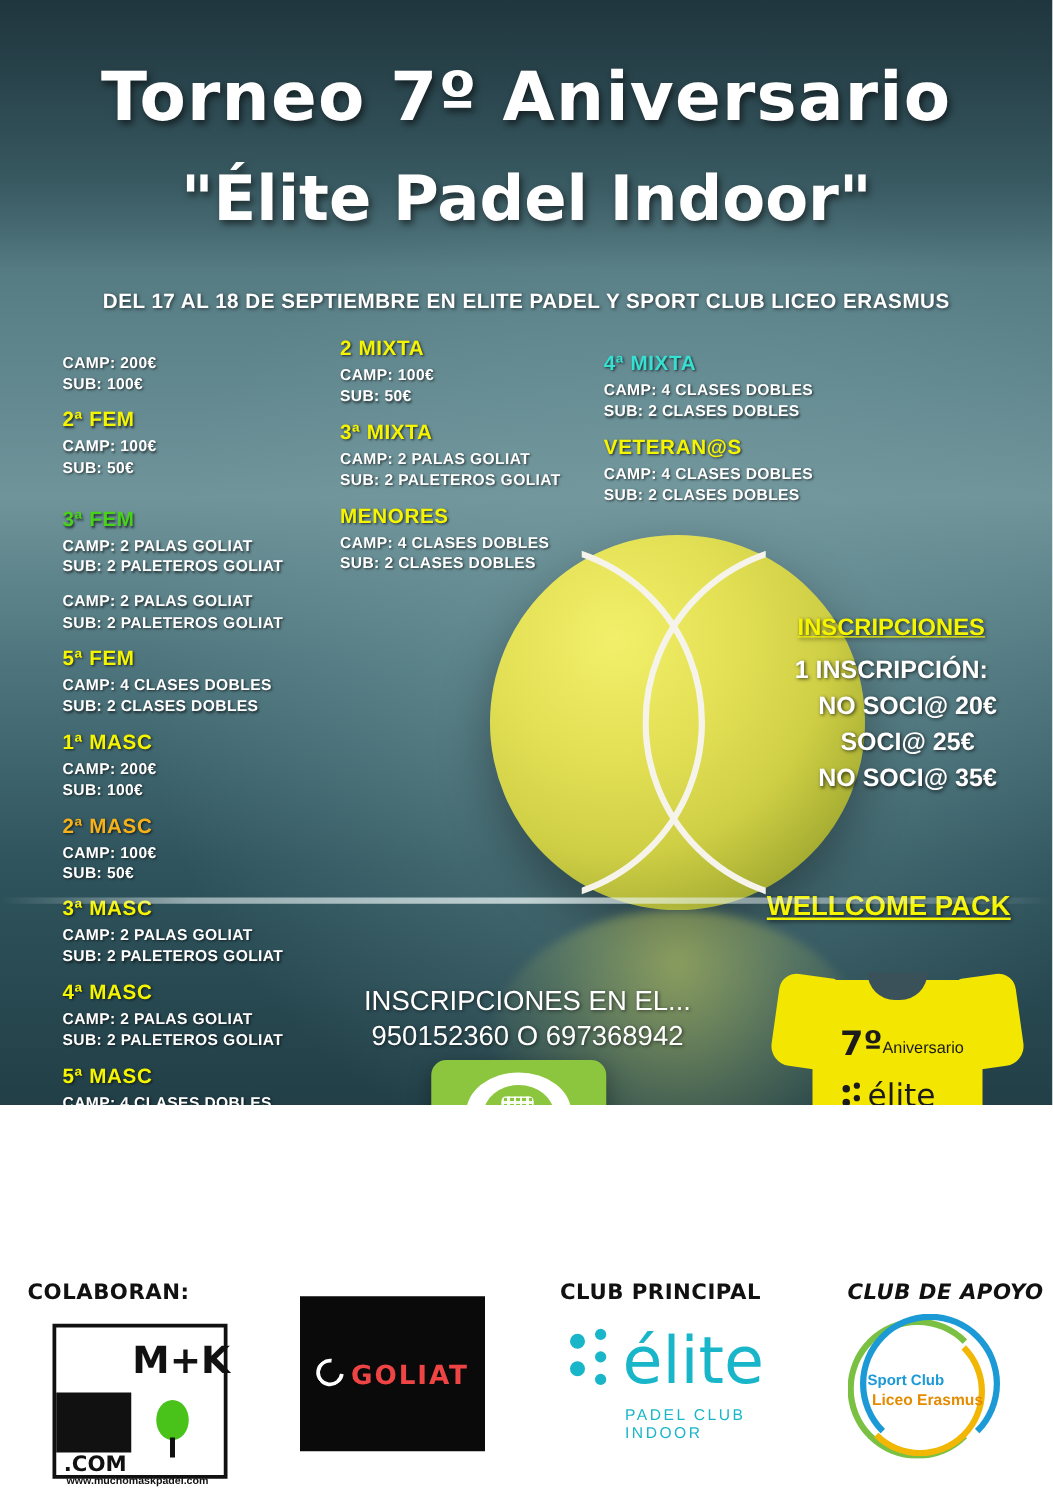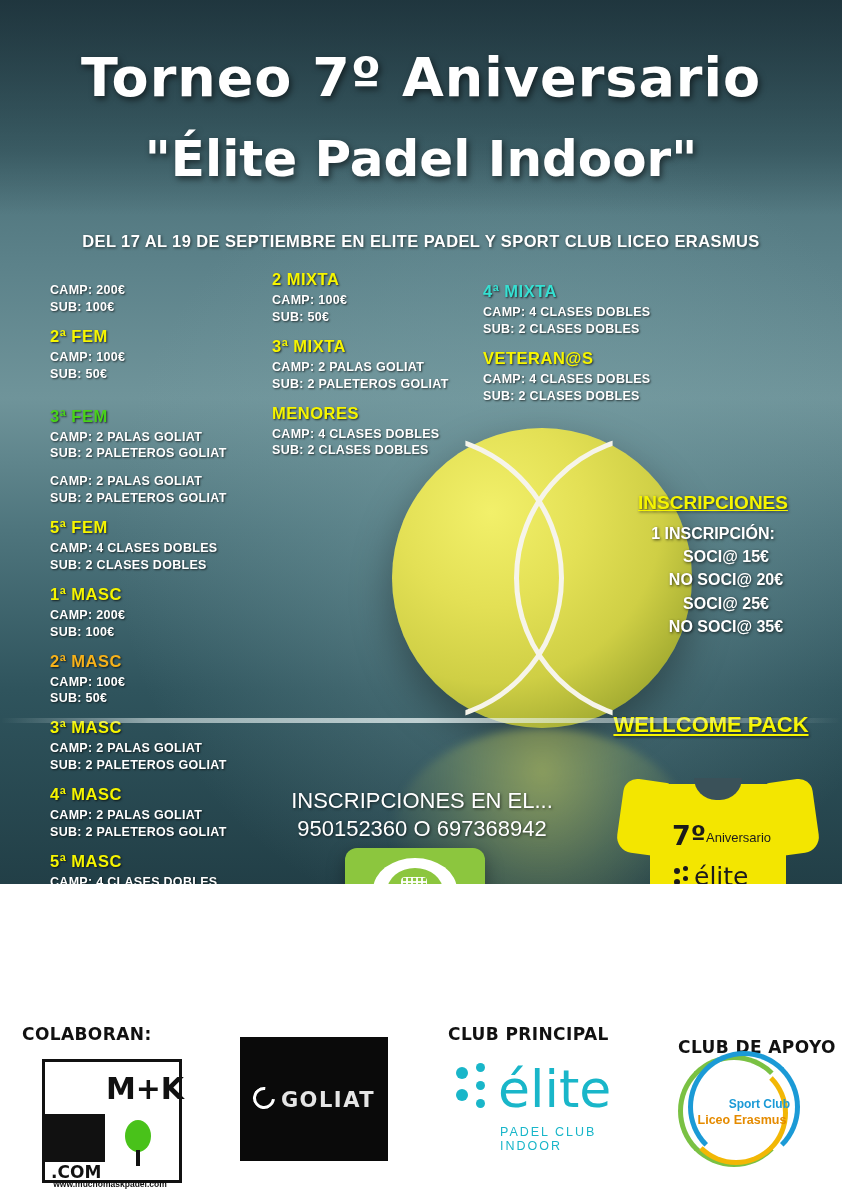--- a/index.html
+++ b/index.html
@@ -135,21 +135,21 @@
     position: absolute; left: 600px; top: 492px; width: 226px;
     text-align: center;
   }
   .inscrip-title {
     font-size: 19px; font-weight: bold; color: #f6f500;
     text-decoration: underline;
     text-shadow: 1px 1px 3px rgba(0,0,0,0.7);
     margin-bottom: 8px;
   }
   .inscrip-line {
-    font-size: 16px; font-weight: bold; color: #ffffff;
+    font-size: 20px; font-weight: bold; color: #ffffff;
     line-height: 1.45;
     text-shadow: 1px 1px 3px rgba(0,0,0,0.7);
   }
   .inscrip-line.indent { padding-left: 26px; }
 
   
   .wpack-title {
     position: absolute; left: 590px; top: 712px; width: 242px;
     text-align: center;
     font-size: 22px; font-weight: bold; color: #f6f500;
@@ -260,21 +260,21 @@
     position: absolute; left: 0; top: 1007px; width: 842px; height: 184px;
     background: #ffffff;
   }
   .foot-head {
     position: absolute;
     font-weight: bold; color: #111111; font-size: 17px; letter-spacing: 0.4px;
     font-family: "DejaVu Sans", sans-serif;
   }
   .foot-head.h1 { left: 22px; top: 17px; }
   .foot-head.h2 { left: 448px; top: 17px; }
-  .foot-head.h3 { left: 678px; top: 30px; }
+  .foot-head.h3 { left: 678px; top: 17px; font-style: italic; }
 
   
   .mk {
     position: absolute; left: 42px; top: 52px; width: 134px; height: 118px;
     background: #ffffff; border: 3px solid #111111;
   }
   .mk-top {
     position: absolute; left: 0; top: 0; width: 128px; height: 52px;
     display: flex; align-items: center; justify-content: center;
     font-size: 30px; font-weight: bold; color: #111; font-family: "DejaVu Sans", sans-serif; margin-left: 36px;
@@ -301,21 +301,21 @@
     font-size: 8.5px; color: #111; font-weight: bold;
   }
 
   
   .goliat {
     position: absolute; left: 240px; top: 30px; width: 148px; height: 124px;
     background: #0a0a0a;
     display: flex; align-items: center; justify-content: center;
   }
   .goliat-word {
-    color: #e5e5e5; font-size: 21px; font-weight: bold; letter-spacing: 1.5px;
+    color: #ef4444; font-size: 21px; font-weight: bold; letter-spacing: 1.5px;
     font-family: "DejaVu Sans", sans-serif;
   }
   .goliat-mark {
     display: inline-block; width: 16px; height: 16px; border: 3px solid #ffffff;
     border-radius: 50%; border-right-color: transparent; margin-right: 6px;
     transform: rotate(-38deg);
     vertical-align: -2px;
   }
 
   
@@ -337,21 +337,21 @@
   .liceo {
     position: absolute; left: 672px; top: 42px; width: 140px; height: 128px;
   }
   .liceo-ring {
     position: absolute; border-radius: 50%; box-sizing: border-box;
   }
   .liceo-r1 { left: 6px; top: 6px; width: 112px; height: 112px; border: 5px solid #7ac143; border-right-color: transparent; }
   .liceo-r2 { left: 16px; top: 2px; width: 112px; height: 112px; border: 5px solid #1b9ad6; border-bottom-color: transparent; }
   .liceo-r3 { left: 12px; top: 12px; width: 104px; height: 104px; border: 5px solid #f2b705; border-left-color: transparent; border-top-color: transparent;}
   .liceo-t1 {
-    position: absolute; left: 22px; top: 48px; width: 96px; text-align: right;
+    position: absolute; left: 22px; top: 48px; width: 96px; text-align: left;
     font-size: 12px; font-weight: bold; color: #1b9ad6;
   }
   .liceo-t2 {
     position: absolute; left: 20px; top: 64px; width: 100px; text-align: center;
     font-size: 12.5px; font-weight: bold; color: #e58b00;
   }
 </style>
 </head>
 <body>
 
@@ -361,21 +361,21 @@
     <div class="hero-dark-top"></div>
 
     <div class="ball">
       <div class="seam1"></div>
       <div class="seam2"></div>
     </div>
     <div class="ball-reflection"></div>
 
     <div class="title1">Torneo 7º Aniversario</div>
     <div class="title2">"Élite Padel Indoor"</div>
-    <div class="subtitle">DEL 17 AL 19 DE SEPTIEMBRE EN ELITE PADEL Y SPORT CLUB LICEO ERASMUS</div>
+    <div class="subtitle">DEL 17 AL 18 DE SEPTIEMBRE EN ELITE PADEL Y SPORT CLUB LICEO ERASMUS</div>
 
     <div class="cat-col col-1">
       <div class="cat-block">
         <div class="cat-line">CAMP: 200€</div>
         <div class="cat-line">SUB: 100€</div>
       </div>
       <div class="cat-block">
         <div class="cat-title c-yellow">2ª FEM</div>
         <div class="cat-line">CAMP: 100€</div>
         <div class="cat-line">SUB: 50€</div>
@@ -448,21 +448,20 @@
       <div class="cat-block">
         <div class="cat-title c-yellow">VETERAN@S</div>
         <div class="cat-line">CAMP: 4 CLASES DOBLES</div>
         <div class="cat-line">SUB: 2 CLASES DOBLES</div>
       </div>
     </div>
 
     <div class="inscrip">
       <div class="inscrip-title">INSCRIPCIONES</div>
       <div class="inscrip-line">1 INSCRIPCIÓN:</div>
-      <div class="inscrip-line indent">SOCI@ 15€</div>
       <div class="inscrip-line indent">NO SOCI@ 20€</div>
       <div class="inscrip-line indent">SOCI@ 25€</div>
       <div class="inscrip-line indent">NO SOCI@ 35€</div>
     </div>
 
     <div class="wpack-title">WELLCOME PACK</div>
     <div class="shirt">
       <div class="shirt-sleeve-l"></div>
       <div class="shirt-sleeve-r"></div>
       <div class="shirt-body"></div>

